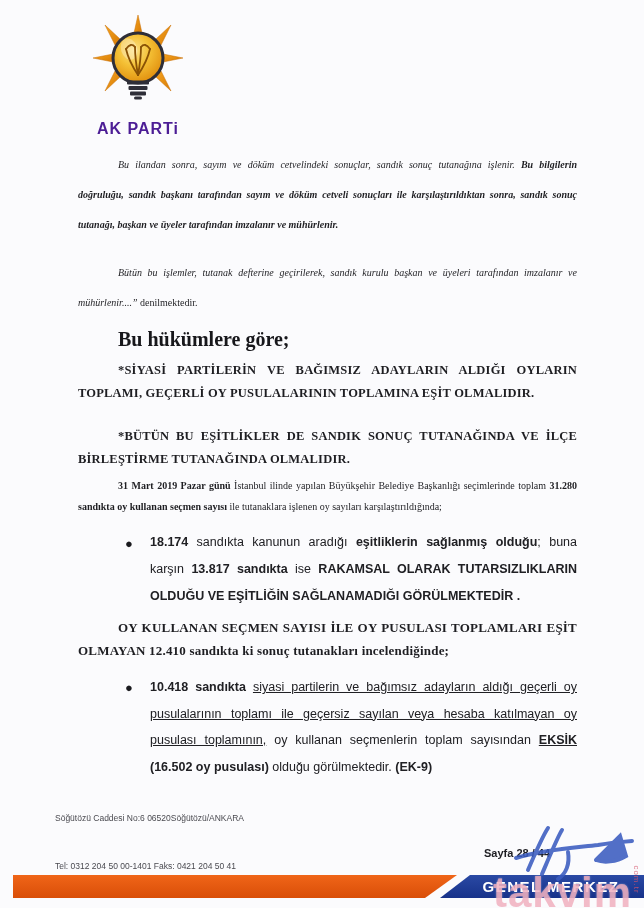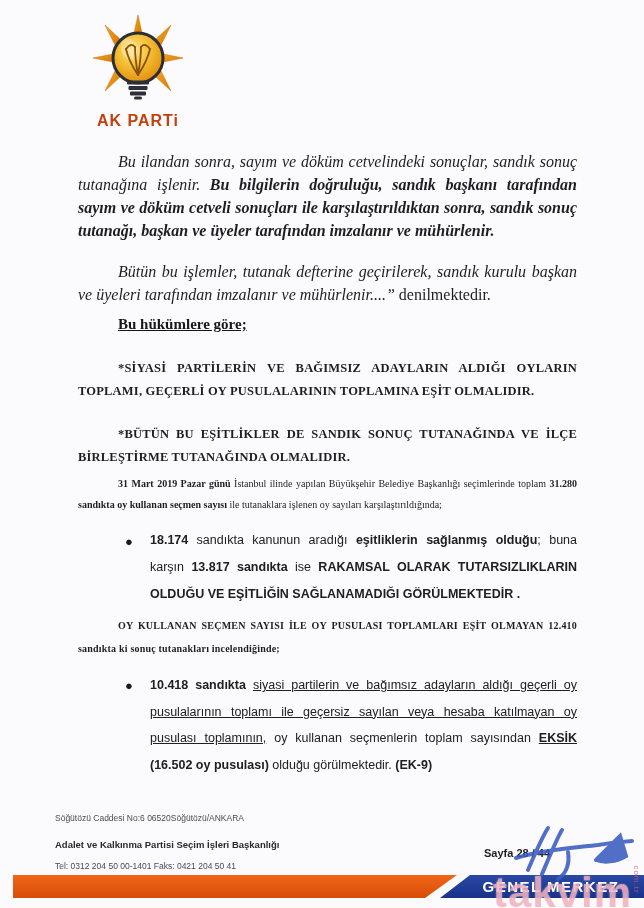--- a/index.html
+++ b/index.html
@@ -4,44 +4,44 @@
 <style>
   * { margin:0; padding:0; box-sizing:border-box; }
   body { background:#e9e9ec; font-family:"Liberation Serif", serif; }
   .page {
     position:relative; width:644px; height:908px; margin:0 auto;
     background:#fbfbfd; overflow:hidden; color:#202024;
   }
   
   .logo-wrap { position:absolute; left:83px; top:14px; width:110px; text-align:center; }
   .logo-text {
-    margin-top:6px; font-family:"Liberation Sans", sans-serif;
-    font-weight:bold; font-size:16px; letter-spacing:1px; color:#c2410c;
+    margin-top:14px; font-family:"Liberation Sans", sans-serif;
+    font-weight:bold; font-size:16px; letter-spacing:1px; color:#4c1d95;
   }
   
   .content { position:absolute; left:78px; top:0; width:499px; }
   .para {
-    font-size:16px; line-height:23px; text-align:justify; text-indent:40px;
+    font-size:10px; line-height:30px; text-align:justify; text-indent:40px;
     color:#1e1e22;
   }
   .para .i { font-style:italic; }
   .para .b, .bullet .b { font-weight:bold; }
   .para .u, .bullet .u { text-decoration:underline; }
   .p1 { margin-top:150px; }
   .p2 { margin-top:18px; }
   .heading {
-    margin:10px 0 0 40px; font-size:15px; font-weight:bold;
-    text-decoration:underline; color:#17171b;
+    margin:10px 0 0 40px; font-size:20px; font-weight:bold;
+    color:#17171b;
   }
   .caps { font-size:12.5px; line-height:23px; letter-spacing:0.2px; font-weight:bold; }
-  .p3 { margin-top:24px; }
+  .p3 { margin-top:8px; }
   .p4 { margin-top:9px; }
   .p5 { margin-top:20px; }
   .p6 { margin-top:4px; font-size:10px; line-height:21px; letter-spacing:0; font-weight:normal; }
-  .p7 { margin-top:6px; font-size:10px; }
+  .p7 { margin-top:6px; font-size:13px; }
   .bullet {
     position:relative; margin-top:12px; padding-left:72px;
     font-family:"Liberation Sans", sans-serif; font-size:12.5px;
     line-height:27px; text-align:justify; color:#202024;
   }
   .b2 { margin-top:12px; line-height:26.5px; }
   .bullet .dot {
     position:absolute; left:47px; top:1px; font-size:13px; color:#1a1a1e;
   }
   
@@ -149,21 +149,20 @@
       <span class="dot">●</span>
       <span><span class="b">18.174</span><span> sandıkta kanunun aradığı </span><span class="b">eşitliklerin sağlanmış olduğu</span><span>; buna karşın </span><span class="b">13.817 sandıkta</span><span> ise </span><span class="b">RAKAMSAL OLARAK TUTARSIZLIKLARIN OLDUĞU VE EŞİTLİĞİN SAĞLANAMADIĞI GÖRÜLMEKTEDİR .</span></span>
     </div>
     <p class="para caps p7"><span>OY KULLANAN SEÇMEN SAYISI İLE OY PUSULASI TOPLAMLARI EŞİT OLMAYAN 12.410 sandıkta ki sonuç tutanakları incelendiğinde;</span></p>
     <div class="bullet b2">
       <span class="dot">●</span>
       <span><span class="b">10.418 sandıkta</span><span> </span><span class="u">siyasi partilerin ve bağımsız adayların aldığı geçerli oy pusulalarının toplamı ile geçersiz sayılan veya hesaba katılmayan oy pusulası toplamının,</span><span> oy kullanan seçmenlerin toplam sayısından </span><span class="b u">EKSİK</span><span> </span><span class="b">(16.502 oy pusulası)</span><span> olduğu görülmektedir. </span><span class="b">(EK-9)</span></span>
     </div>
   </div>
 
-  <div class="footer-org">Adalet ve Kalkınma Partisi Seçim İşleri Başkanlığı</div>
   <div class="footer-address">Söğütözü Caddesi No:6  06520Söğütözü/ANKARA</div>
   <div class="footer-phone">Tel: 0312 204 50 00-1401  Faks: 0421 204 50 41</div>
   <div class="page-number">Sayfa 28 / 44</div>
 
   <svg class="signature" width="130" height="68" viewBox="0 0 130 68">
     <g stroke="#3b5cc0" stroke-width="4" fill="none" stroke-linecap="round" opacity="0.88">
       <path d="M16,52 C22,38 32,16 36,10"></path>
       <path d="M30,56 C36,42 46,18 50,12"></path>
       <path d="M4,40 C30,32 60,30 86,27 C98,25 108,24 120,23"></path>
       <path d="M56,34 C58,46 54,56 46,61"></path>

